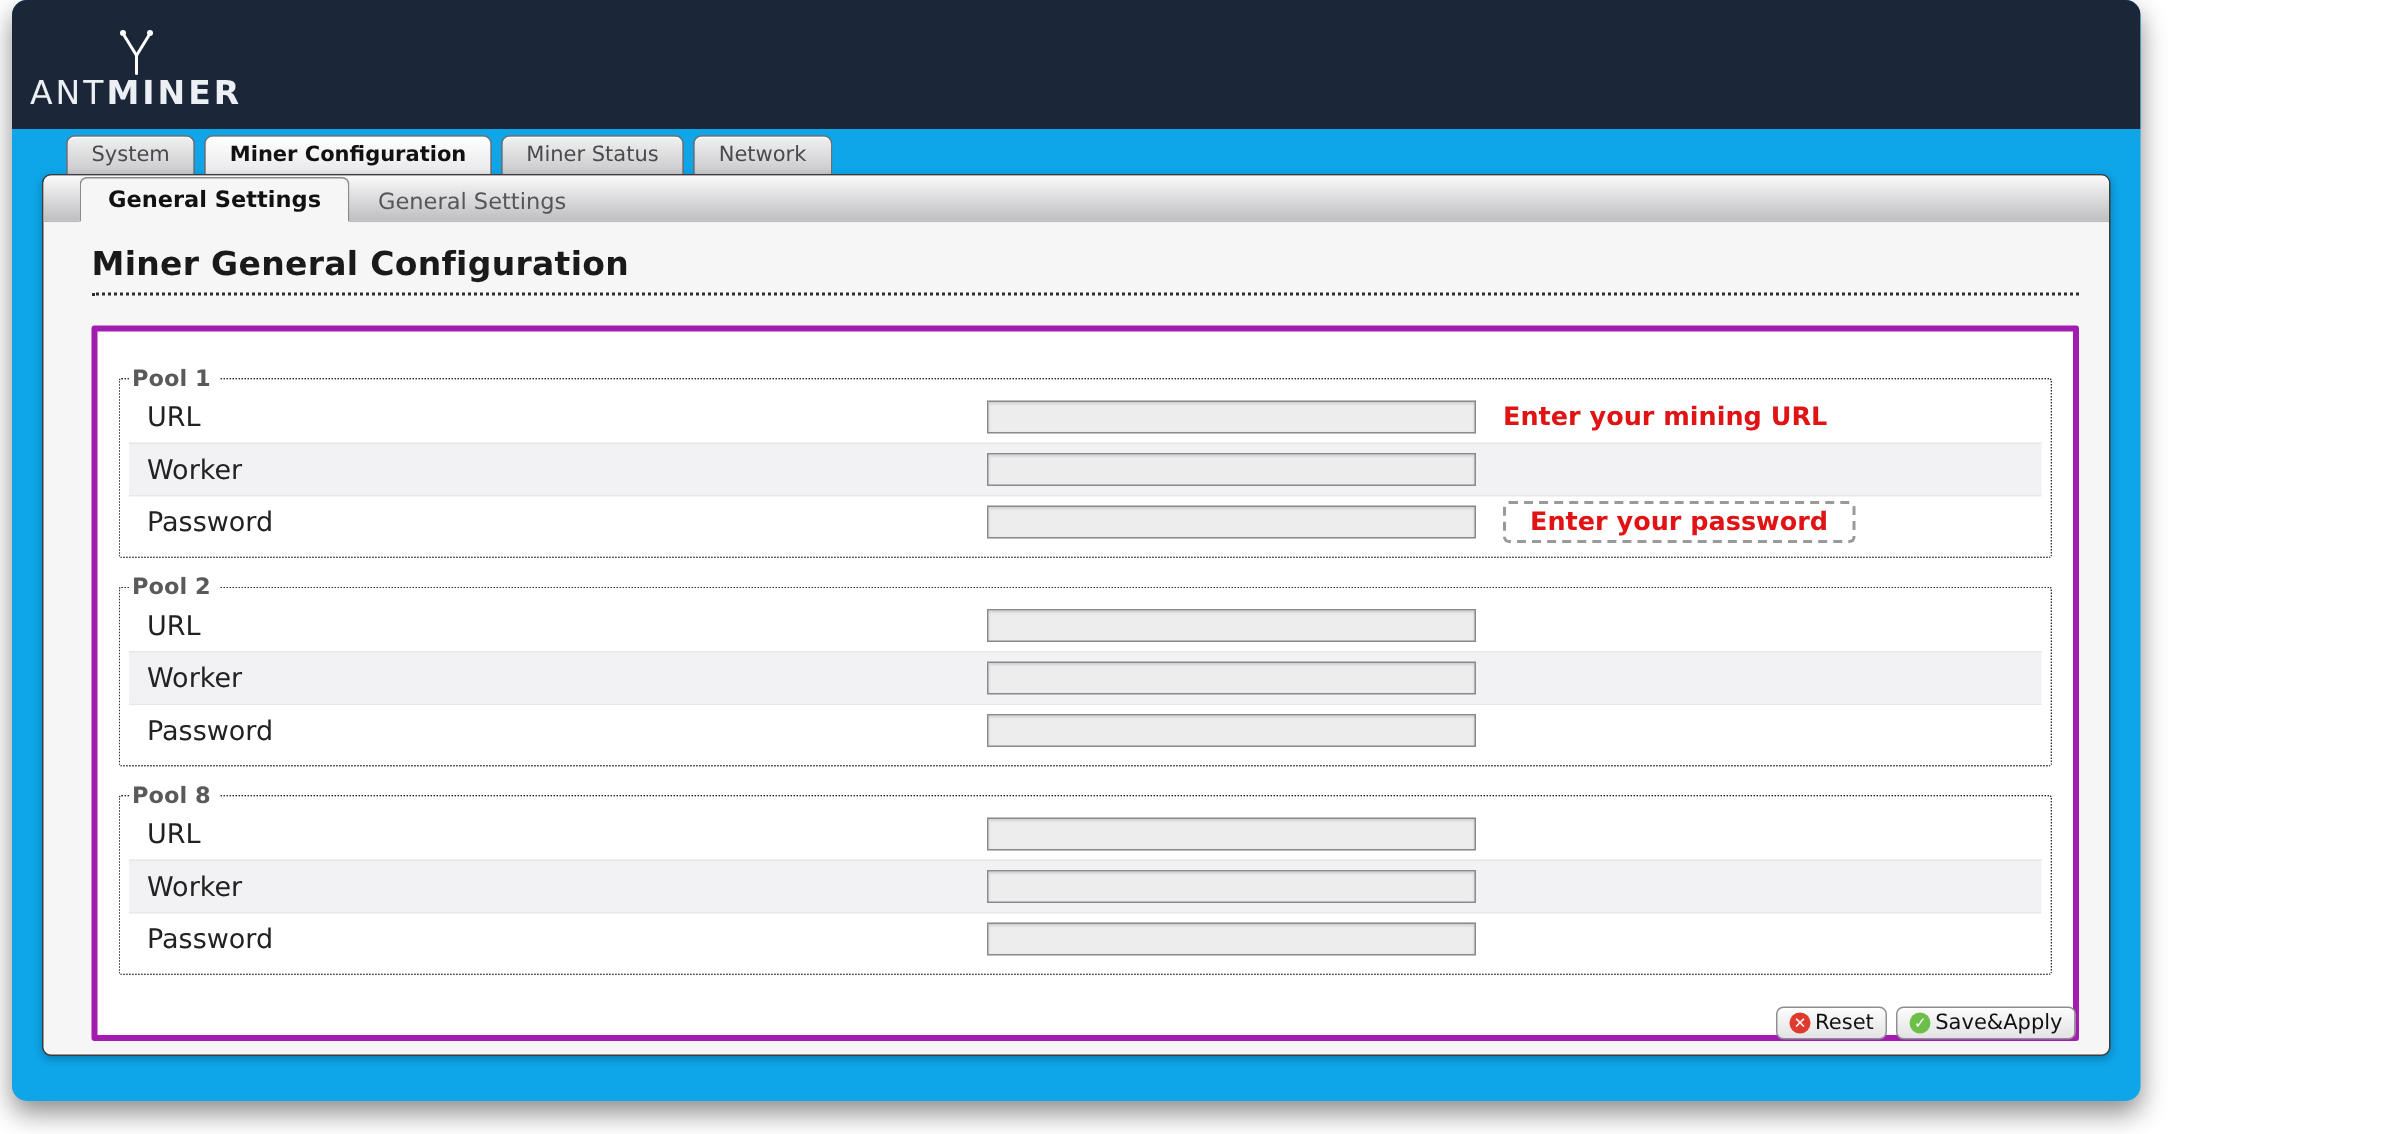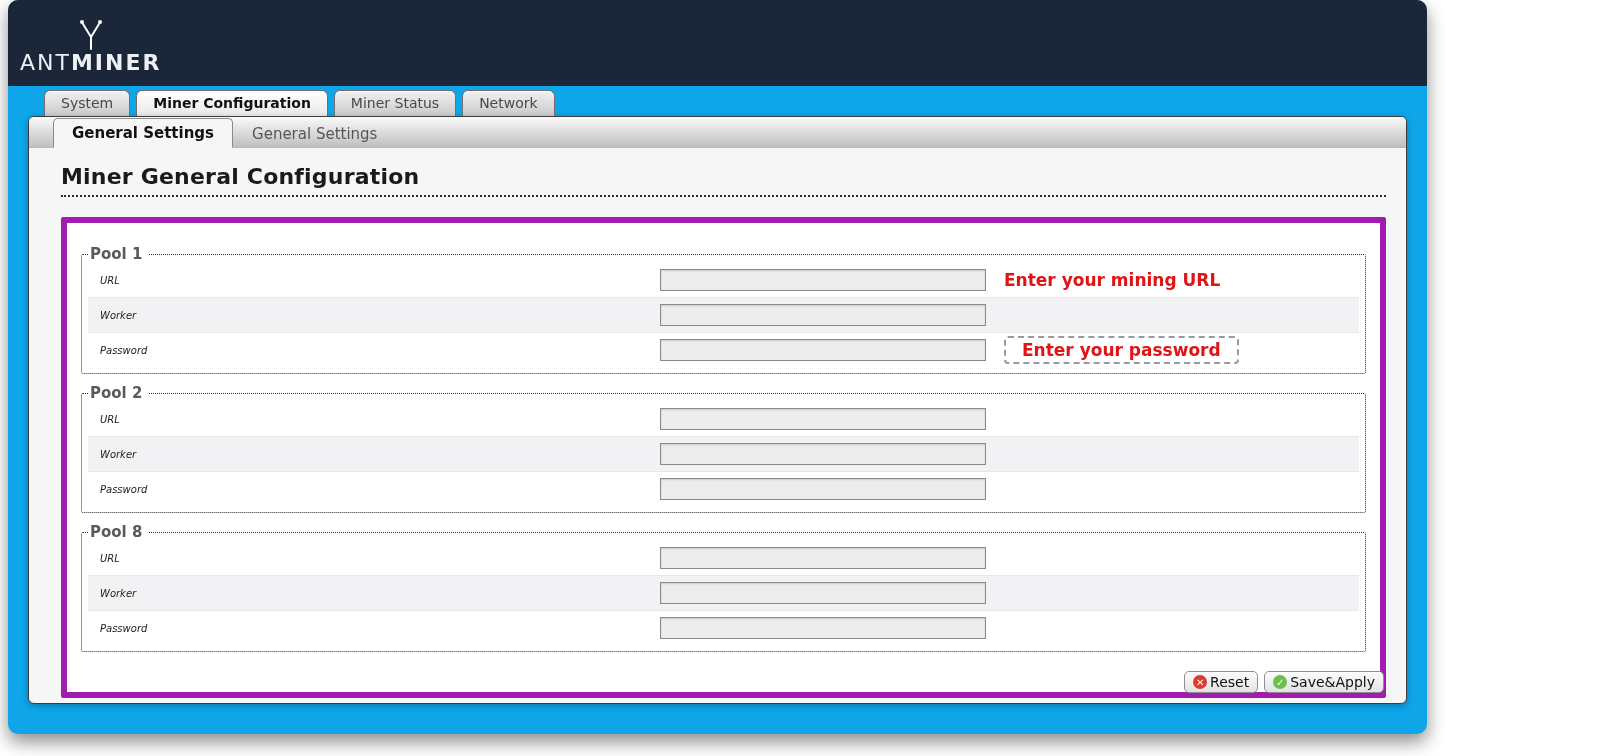--- a/index.html
+++ b/index.html
@@ -109,21 +109,21 @@
     color:#1a1a1a;
     letter-spacing:.2px;
   }
   .hr{
     border:none;border-top:2px dotted #2c2c2c;margin:4px 0 20px 0;
   }
 
   
   .panel{
     background:#fff;
-    border:6px solid #a21caf;
+    border:4px solid #a21caf;
     border-radius:2px;
     padding:14px 10px 30px 10px;
   }
   fieldset.pool{
     margin:8px 4px 10px 4px;
     border:1px dotted #2c2c2c;
     border-radius:2px;
     padding:0 6px 6px 6px;
   }
   fieldset.pool > legend{
@@ -136,23 +136,22 @@
     display:flex;
     align-items:center;
     height:34px;
     border-top:1px solid #e7e7e9;
   }
   .row:first-of-type{border-top:none;}
   .row:nth-of-type(even){background:#f2f2f4;}
   .lbl{
     width:560px;
     padding-left:12px;
-    font-size:10px;
+    font-size:18px;
     color:#222;
-    font-style:italic;
   }
   .field{
     flex:0 0 320px;
   }
   .field input{
     width:316px;height:20px;
     background:#ededed;
     border:1px solid #8a8a8d;
     box-shadow:inset 0 1px 2px rgba(0,0,0,.15);
     padding:0 4px;

